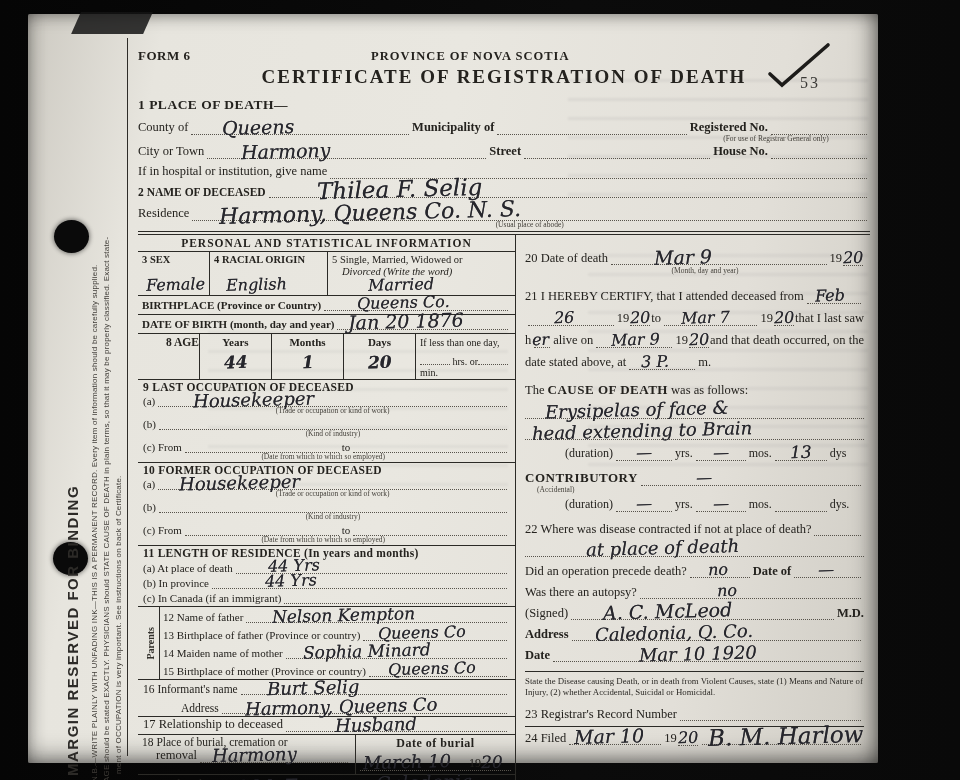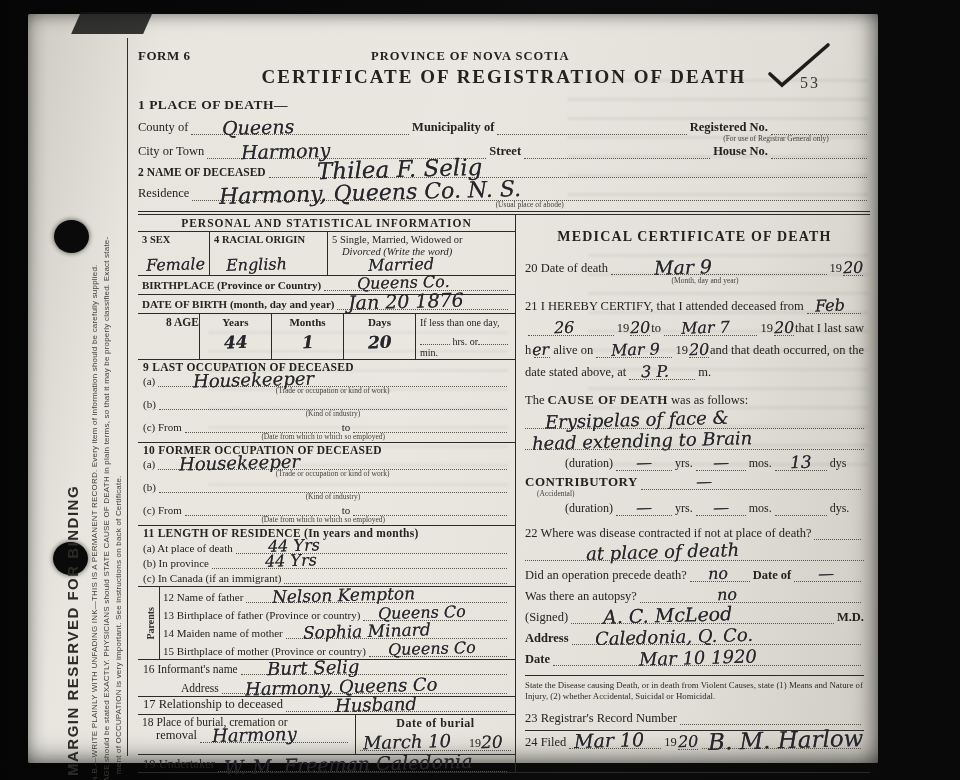--- a/index.html
+++ b/index.html
@@ -143,21 +143,21 @@
   .m20-note { font-size:7.5px; color:#44413b; text-align:center; margin-left:110px; width:140px; }
   .pline { display:flex; align-items:flex-end; margin-top:7px; }
   .pline .lbl { font-size:12.5px; }
   .p21 { margin-top:14px; }
   .cause-hd { margin-top:12px; font-size:12.5px; }
   .cause-hd b { font-size:13px; letter-spacing:.5px; }
   .causeline { border-bottom:1.2px dotted #57534b; height:19px; position:relative; margin-top:2px; }
   .dur-row { display:flex; align-items:flex-end; margin-top:6px; padding-left:40px; }
   .dur-row .lbl { font-size:12px; }
   .dur-row .dots { flex:none; }
-  .contrib-row { display:flex; align-items:flex-end; margin-top:3px; }
+  .contrib-row { display:flex; align-items:flex-end; margin-top:9px; }
   .contrib-row .lbl-b { font-size:13px; letter-spacing:.5px; }
   .secondary { font-size:7.5px; color:#44413b; margin-left:12px; margin-top:-1px; }
   .m22 { margin-top:10px; }
   .sig-row { margin-top:6px; }
   .solid-rule { border-top:1.3px solid #2b2a26; margin-top:8px; }
   .violent { font-size:8.8px; line-height:1.25; margin-top:4px; color:#2c2a26; }
   .m23 { margin-top:9px; padding-bottom:4px; border-bottom:1.3px solid #2b2a26; }
   .m24 { margin-top:4px; position:relative; padding-bottom:14px; }
 </style>
 </head>
@@ -214,20 +214,24 @@
         <span class="lbl">City or Town</span>
         <span class="dots" style="flex:1.5">
           <span class="hw hw-lg" style="left:12%">Harmony</span>
         </span>
         <span class="lbl lbl-b">Street</span>
         <span class="dots"></span>
         <span class="lbl lbl-b">House No.</span>
         <span class="dots dots-fixed" style="width:96px"></span>
       </div>
 
+      <div class="row hdr-row tight">
+        <span class="lbl">If in hospital or institution, give name</span>
+        <span class="dots"></span>
+      </div>
 
       <div class="row hdr-row tight">
         <span class="lbl lbl-b" style="font-size:11.5px">2  NAME OF DECEASED</span>
         <span class="dots">
           <span class="hw" style="left:8%; font-size:23px; bottom:-5px;">Thilea F. Selig</span>
         </span>
       </div>
 
       <div class="row hdr-row tight" style="margin-top:8px">
         <span class="lbl">Residence</span>
@@ -448,21 +452,20 @@
             <span class="lbl">19  Undertaker</span>
             <span class="dots">
               <span class="hw" style="left:2%; font-size:19px; bottom:-4px;">W. M. Freeman   Caledonia</span>
 
             </span>
           </div>
 
         </div>
 
         <div class="col-right">
-          <div class="mc-header">MEDICAL CERTIFICATE OF DEATH</div>
 
           <div class="mr m20">
             <span class="lbl">20  Date of death</span>
             <span class="dots">
               <span class="hw hw-lg" style="left:20%">Mar 9</span>
             </span>
             <span class="yr">
               <span class="lbl">19</span>
               <span class="dots">
                 <span class="hw hw-md" style="left:0">20</span>

